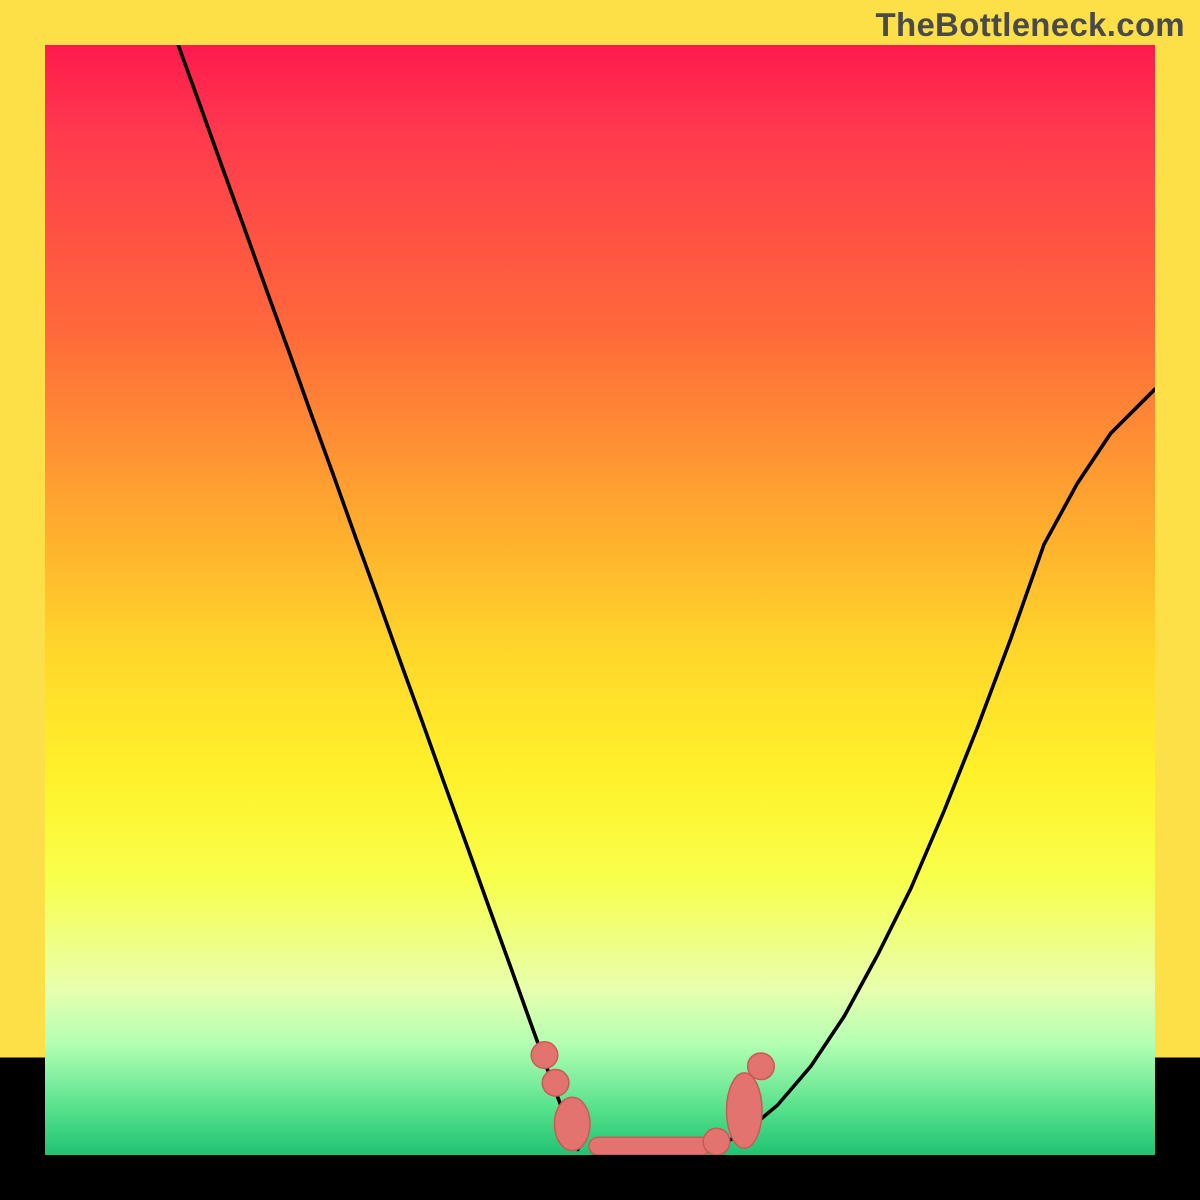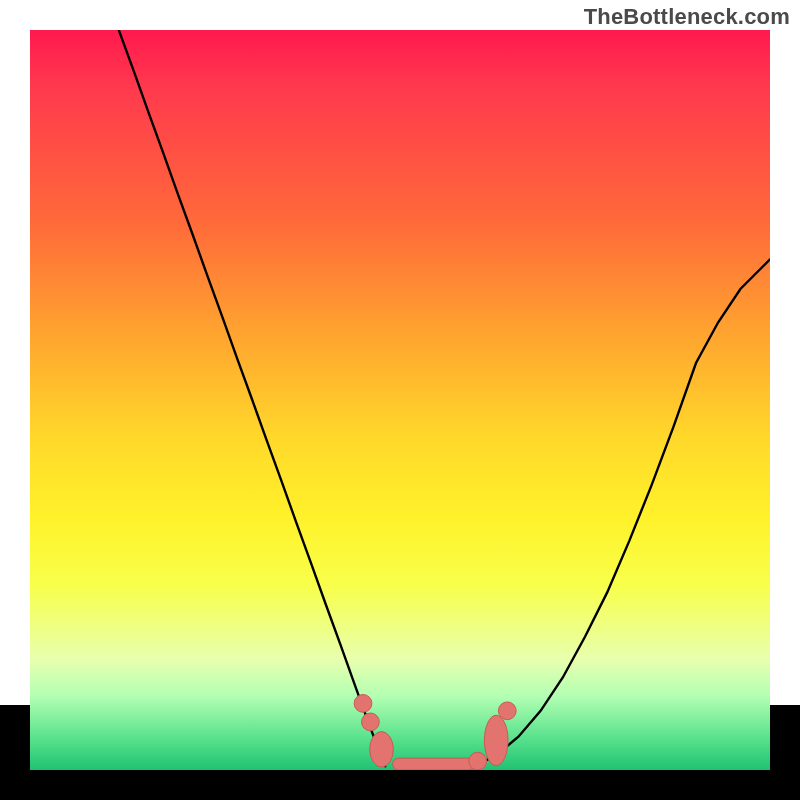--- a/index.html
+++ b/index.html
@@ -10,21 +10,21 @@
     background: #000;
     overflow: hidden;
     font-family: Arial, Helvetica, sans-serif;
   }
   .frame {
     position: absolute;
     left: 0;
     top: 0;
     width: 800px;
     height: 705px;
-    background: #ffffff;
+    background: #fde047;
   }
   .plot {
     position: absolute;
     left: 30px;
     top: 30px;
     width: 740px;
     height: 740px;
     overflow: hidden;
   }
   .gradient {

